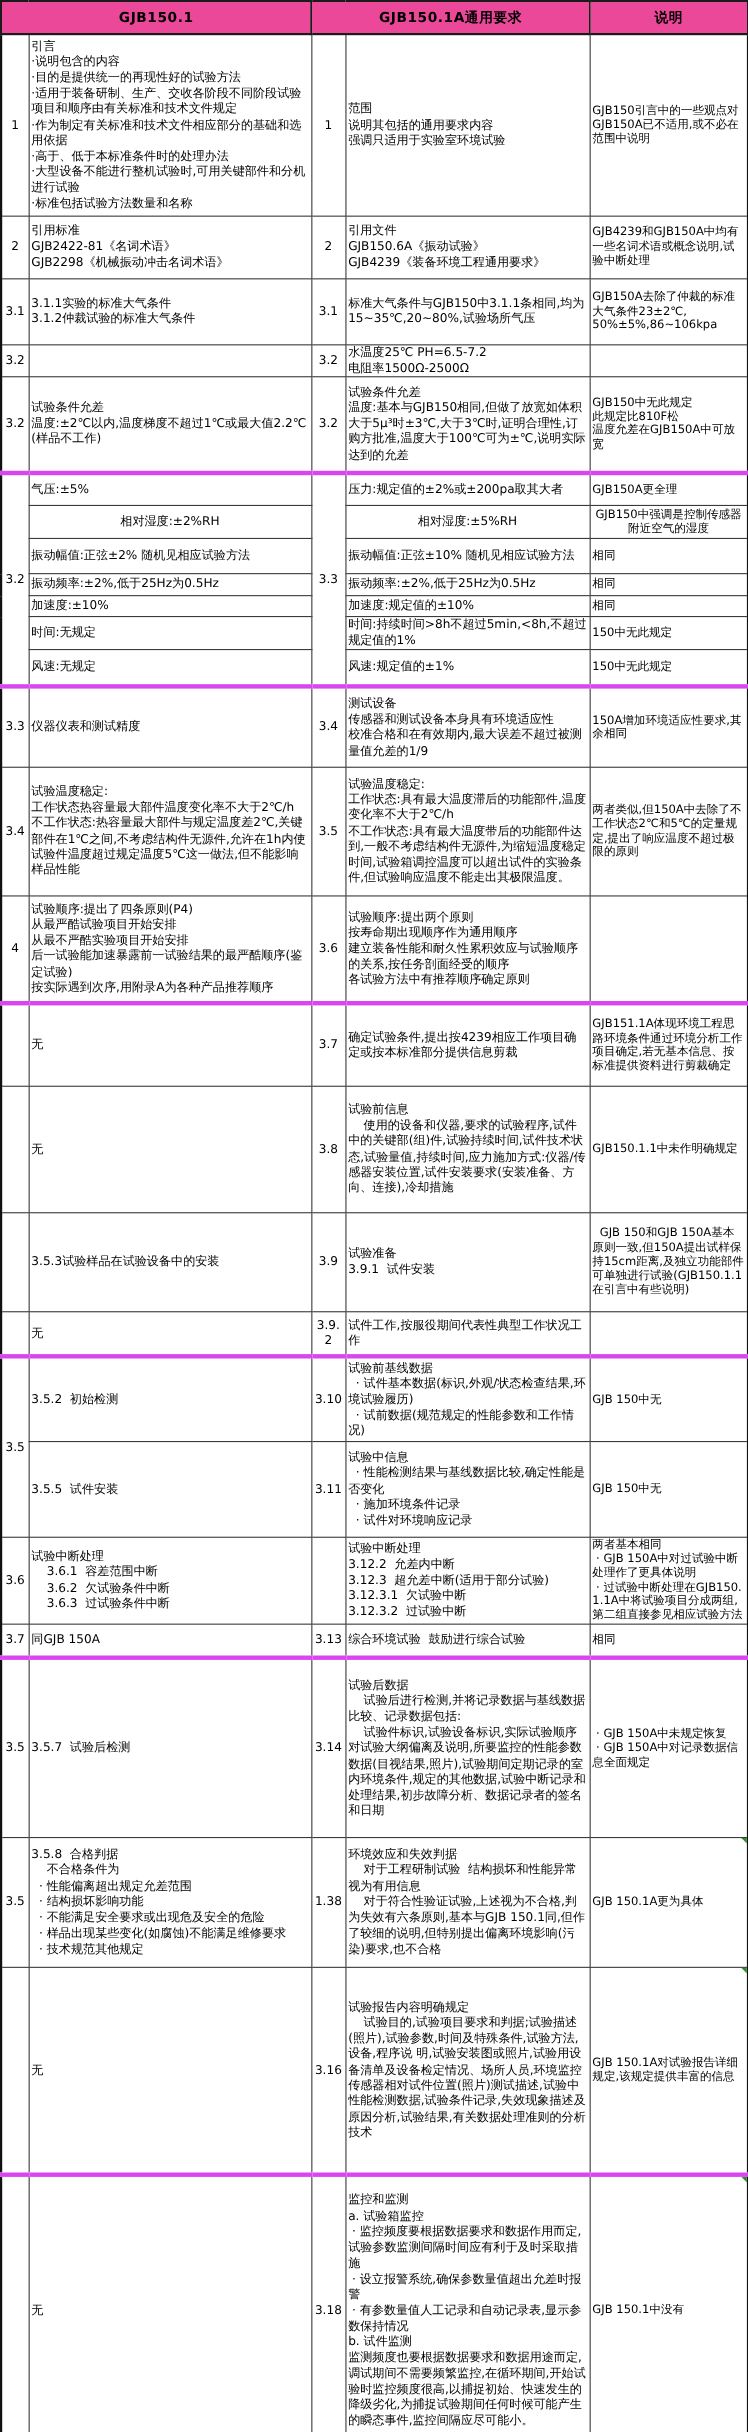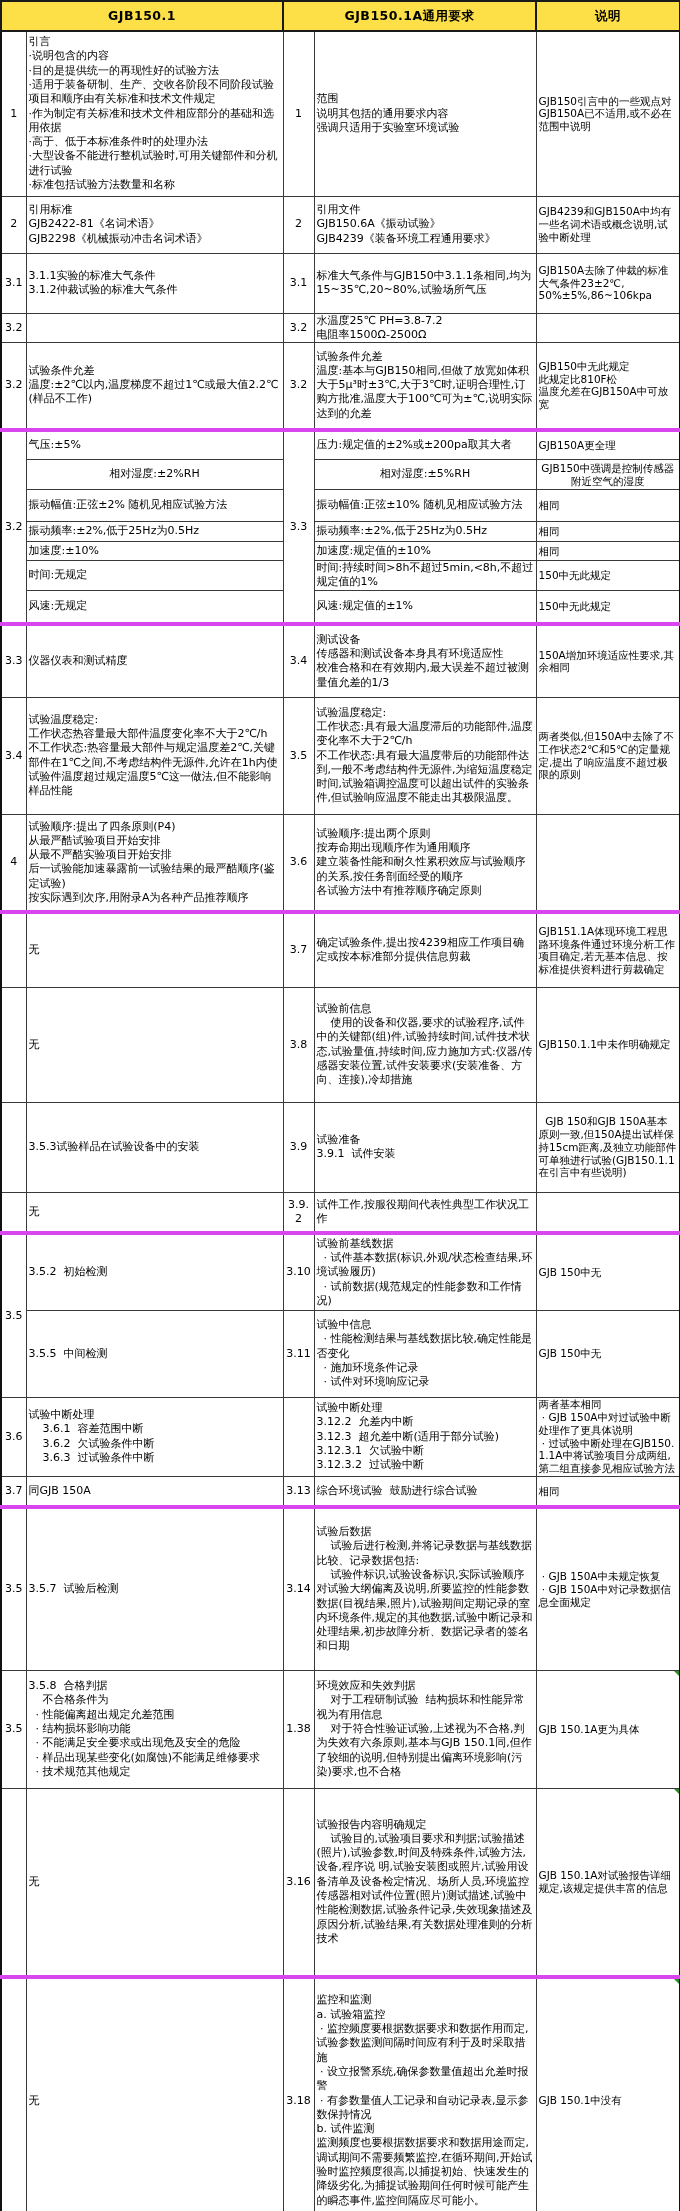--- a/index.html
+++ b/index.html
@@ -2,21 +2,21 @@
 <html><head>
 <meta charset="utf-8">
 <style>
   html,body{margin:0;padding:0;background:#ffffff;}
   body{width:680px;min-height:2211px;font-family:"DejaVu Sans",sans-serif;color:#000;}
   table[data-name="comparison-table"]{border-collapse:collapse;table-layout:fixed;width:679px;margin:0;}
   td{border:1px solid #3a3a3a;vertical-align:middle;padding:0 2px;overflow:hidden;position:relative;}
   td .ct{display:block;white-space:pre-wrap;word-break:break-all;font-size:11px;line-height:1.3;}
   td.num{text-align:center;}
   td.num .ct{white-space:normal;font-size:11px;}
-  td.hdr{background:#fde047;text-align:center;font-weight:bold;border:2px solid #1a1a1a;}
+  td.hdr{background:#ec4899;text-align:center;font-weight:bold;border:2px solid #1a1a1a;}
   td.hdr .ct{font-size:12.5px;letter-spacing:.5px;}
   td.note .ct{font-size:10.5px;line-height:1.22;}
   tr.tt td{border-top:4px solid #d946ef;}
   table{border:2px solid #111;}
   i.mk{position:absolute;top:0;right:0;width:0;height:0;border-top:5px solid #2e8b2e;border-left:5px solid transparent;}
 </style>
 </head>
 <body data-name="page">
 
 <table data-name="comparison-table" aria-label="">
@@ -109,21 +109,21 @@
         <td class="num" data-name="clause-number-cell">
           <span class="ct" data-name="cell-text">3.2</span>
         </td>
         <td class="txt" data-name="table-cell">
           <span class="ct" data-name="cell-text"></span>
         </td>
         <td class="num" data-name="clause-number-cell">
           <span class="ct" data-name="cell-text">3.2</span>
         </td>
         <td class="txt" data-name="table-cell">
-          <span class="ct" data-name="cell-text">水温度25℃ PH=3.8-7.2
+          <span class="ct" data-name="cell-text">水温度25℃ PH=6.5-7.2
 电阻率1500Ω-2500Ω</span>
         </td>
         <td class="note" data-name="table-cell">
           <span class="ct" data-name="cell-text"></span>
         </td>
       </tr>
       <tr data-name="table-row" style="height: 87px;">
         <td class="num" data-name="clause-number-cell">
           <span class="ct" data-name="cell-text">3.2</span>
         </td>
@@ -233,21 +233,21 @@
         </td>
         <td class="txt" data-name="table-cell">
           <span class="ct" data-name="cell-text">仪器仪表和测试精度</span>
         </td>
         <td class="num" data-name="clause-number-cell">
           <span class="ct" data-name="cell-text">3.4</span>
         </td>
         <td class="txt" data-name="table-cell">
           <span class="ct" data-name="cell-text">测试设备
 传感器和测试设备本身具有环境适应性
-校准合格和在有效期内,最大误差不超过被测量值允差的1/3</span>
+校准合格和在有效期内,最大误差不超过被测量值允差的1/9</span>
         </td>
         <td class="note" data-name="table-cell">
           <span class="ct" data-name="cell-text">150A增加环境适应性要求,其余相同</span>
         </td>
       </tr>
       <tr data-name="table-row" style="height: 117px;">
         <td class="num" data-name="clause-number-cell">
           <span class="ct" data-name="cell-text">3.4</span>
         </td>
         <td class="txt" data-name="table-cell">
@@ -375,21 +375,21 @@
           <span class="ct" data-name="cell-text">试验前基线数据
   · 试件基本数据(标识,外观/状态检查结果,环境试验履历)
   · 试前数据(规范规定的性能参数和工作情况)</span>
         </td>
         <td class="note" data-name="table-cell">
           <span class="ct" data-name="cell-text">GJB 150中无</span>
         </td>
       </tr>
       <tr data-name="table-row" style="height: 87px;">
         <td class="txt" data-name="table-cell">
-          <span class="ct" data-name="cell-text">3.5.5  中间检测</span>
+          <span class="ct" data-name="cell-text">3.5.5  试件安装</span>
         </td>
         <td class="num" data-name="clause-number-cell">
           <span class="ct" data-name="cell-text">3.11</span>
         </td>
         <td class="txt" data-name="table-cell">
           <span class="ct" data-name="cell-text">试验中信息
   · 性能检测结果与基线数据比较,确定性能是否变化
   · 施加环境条件记录
   · 试件对环境响应记录</span>
         </td>

